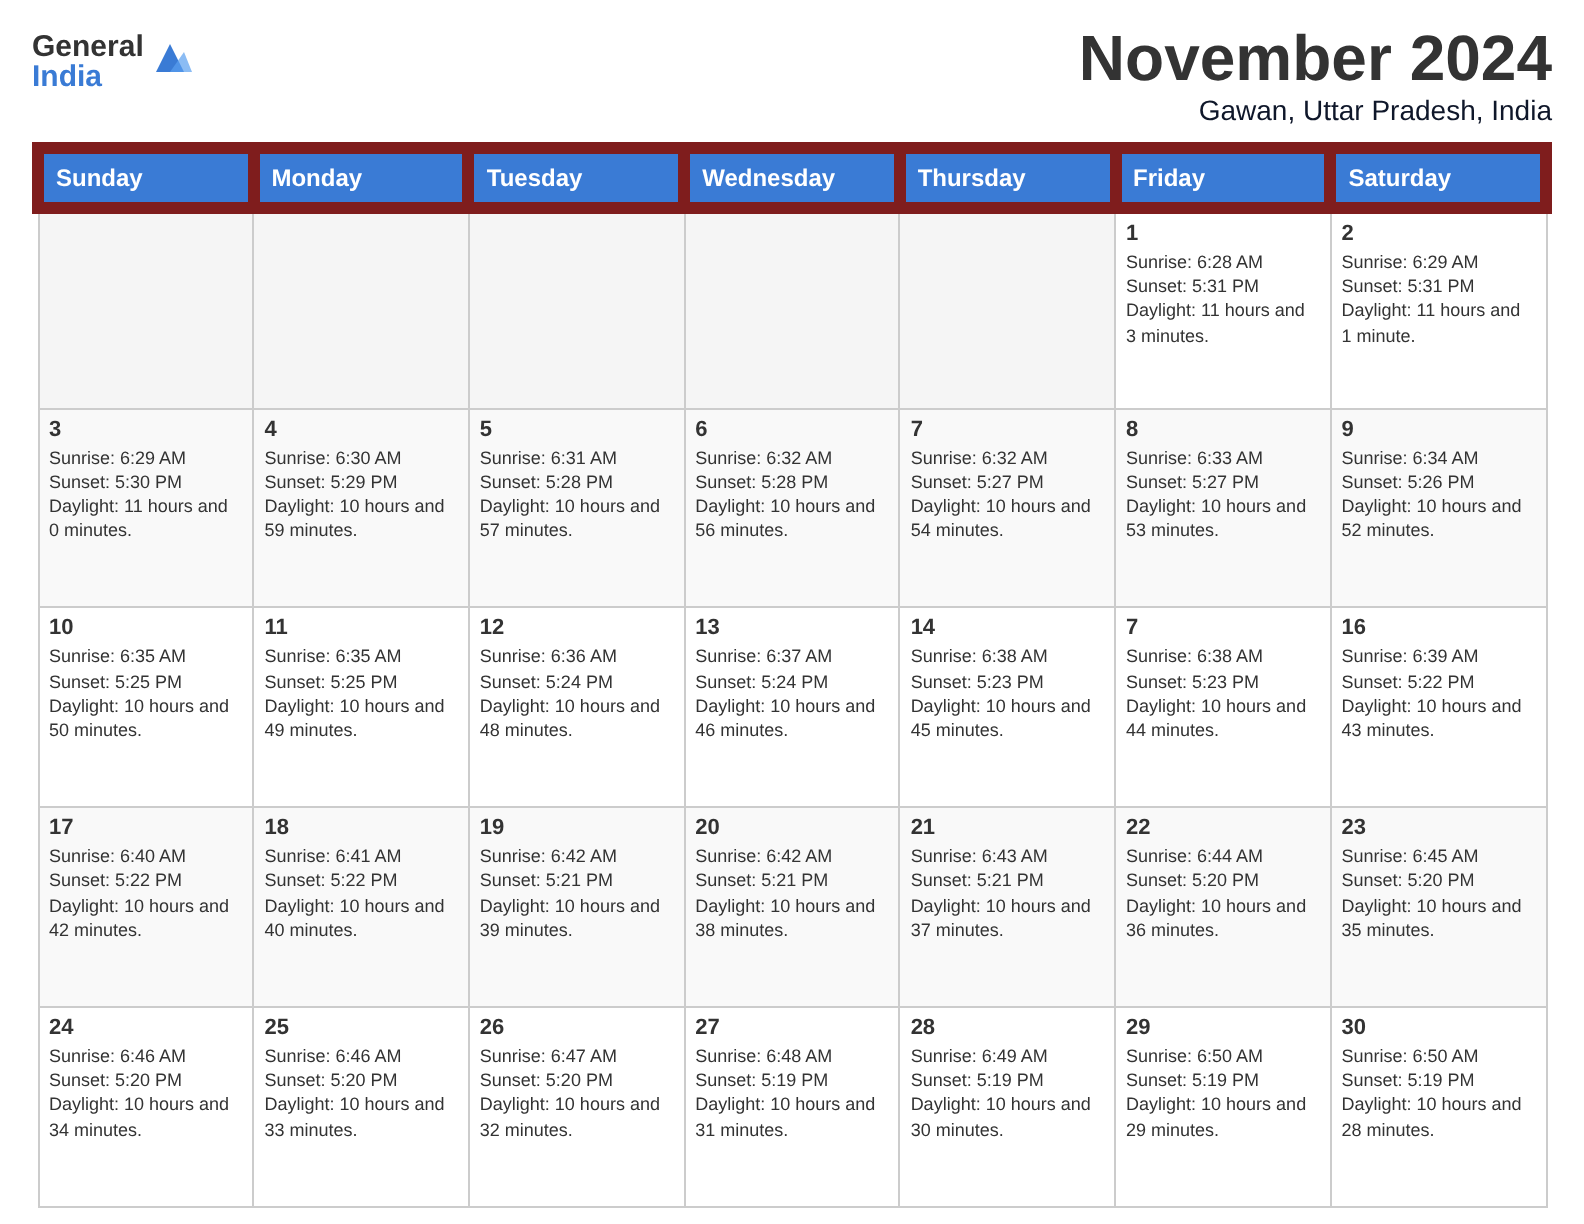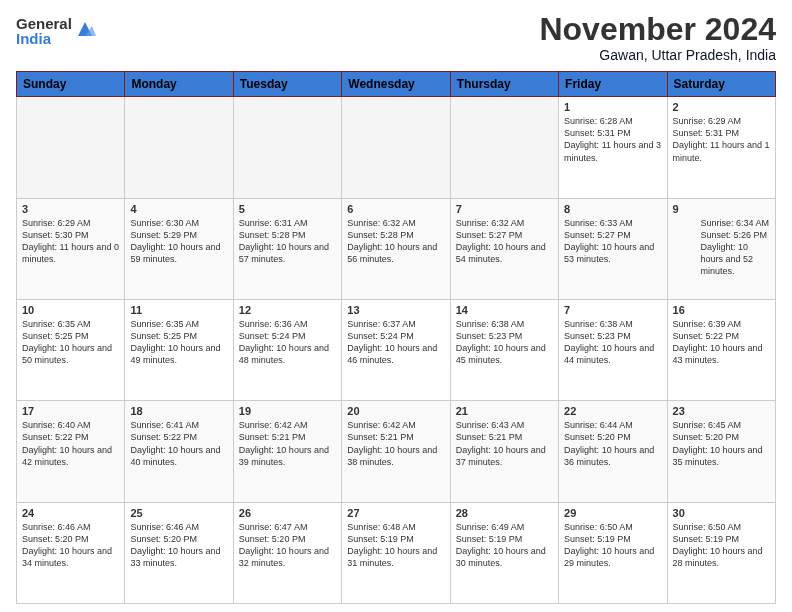--- a/index.html
+++ b/index.html
@@ -64,26 +64,26 @@
     }
     .calendar {
       flex: 1;
       border: 1px solid #ccc;
       border-collapse: collapse;
       width: 100%;
       table-layout: fixed;
     }
     .calendar th {
       background: #3a7bd5;
-      color: #000000;
+      color: #ffffff;
       text-align: left;
       padding: 5px 6px;
       font-size: 12px;
       font-weight: bold;
-      border: 1px solid #7f1d1d;
+      border: 6px solid #7f1d1d;
     }
     .calendar td {
       border: 1px solid #ccc;
       vertical-align: top;
       padding: 4px 5px;
       font-size: 9.5px;
       color: #333;
       background: #fff;
       height: 88px;
     }
@@ -190,21 +190,21 @@
 Daylight: 10 hours and 54 minutes.</div>
           </td>
           <td>
             <span class="day-num">8</span>
             <div class="day-info" style="white-space: pre-line;">Sunrise: 6:33 AM
 Sunset: 5:27 PM
 Daylight: 10 hours and 53 minutes.</div>
           </td>
           <td>
             <span class="day-num">9</span>
-            <div class="day-info" style="white-space: pre-line; margin-left: 28px;">Sunrise: 6:34 AM
+            <div class="day-info" style="white-space: pre-line;">Sunrise: 6:34 AM
 Sunset: 5:26 PM
 Daylight: 10 hours and 52 minutes.</div>
           </td>
         </tr>
         <tr>
           <td>
             <span class="day-num">10</span>
             <div class="day-info" style="white-space: pre-line;">Sunrise: 6:35 AM
 Sunset: 5:25 PM
 Daylight: 10 hours and 50 minutes.</div>

